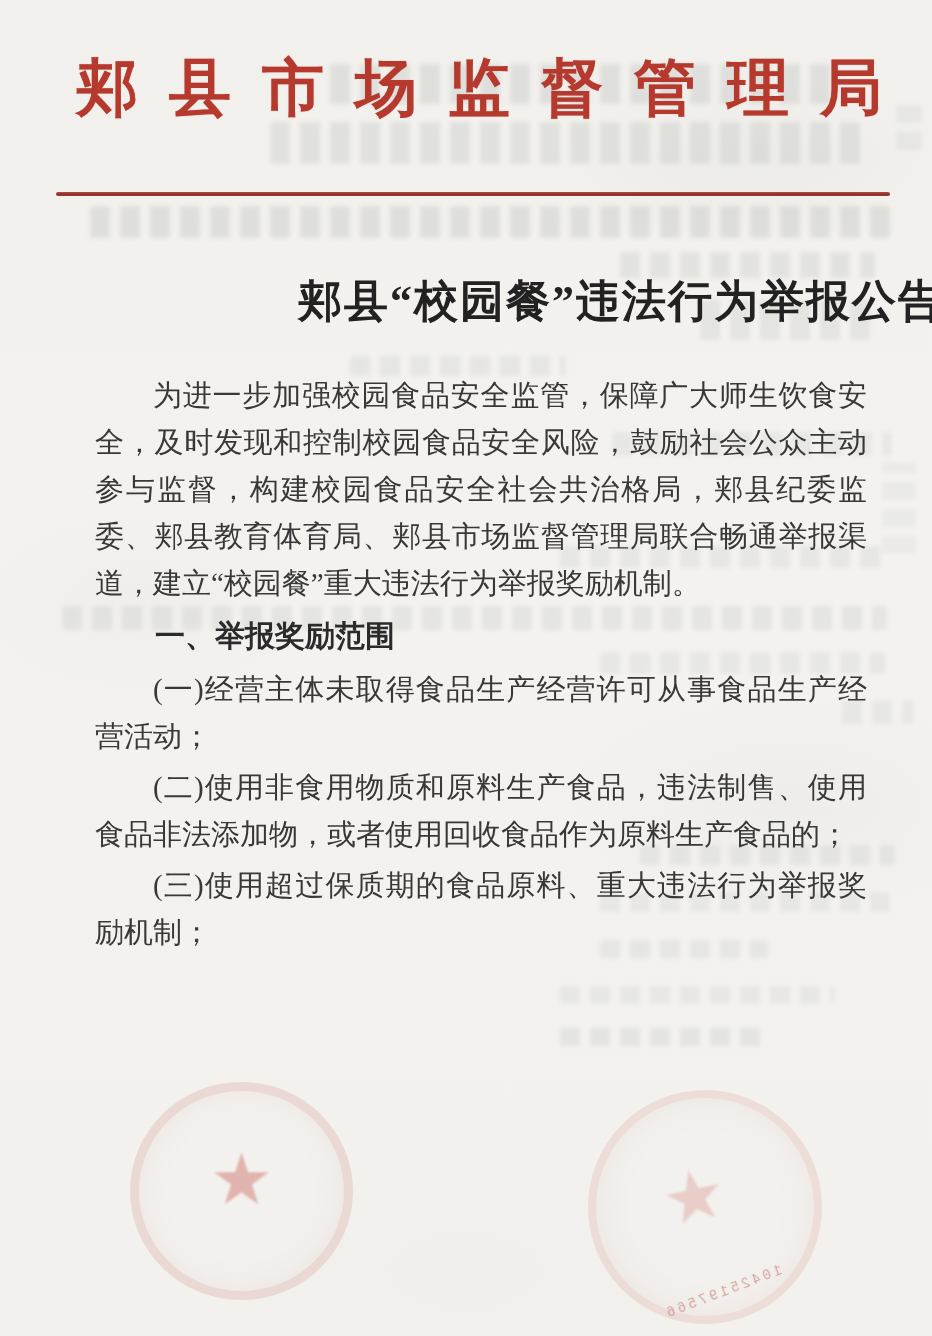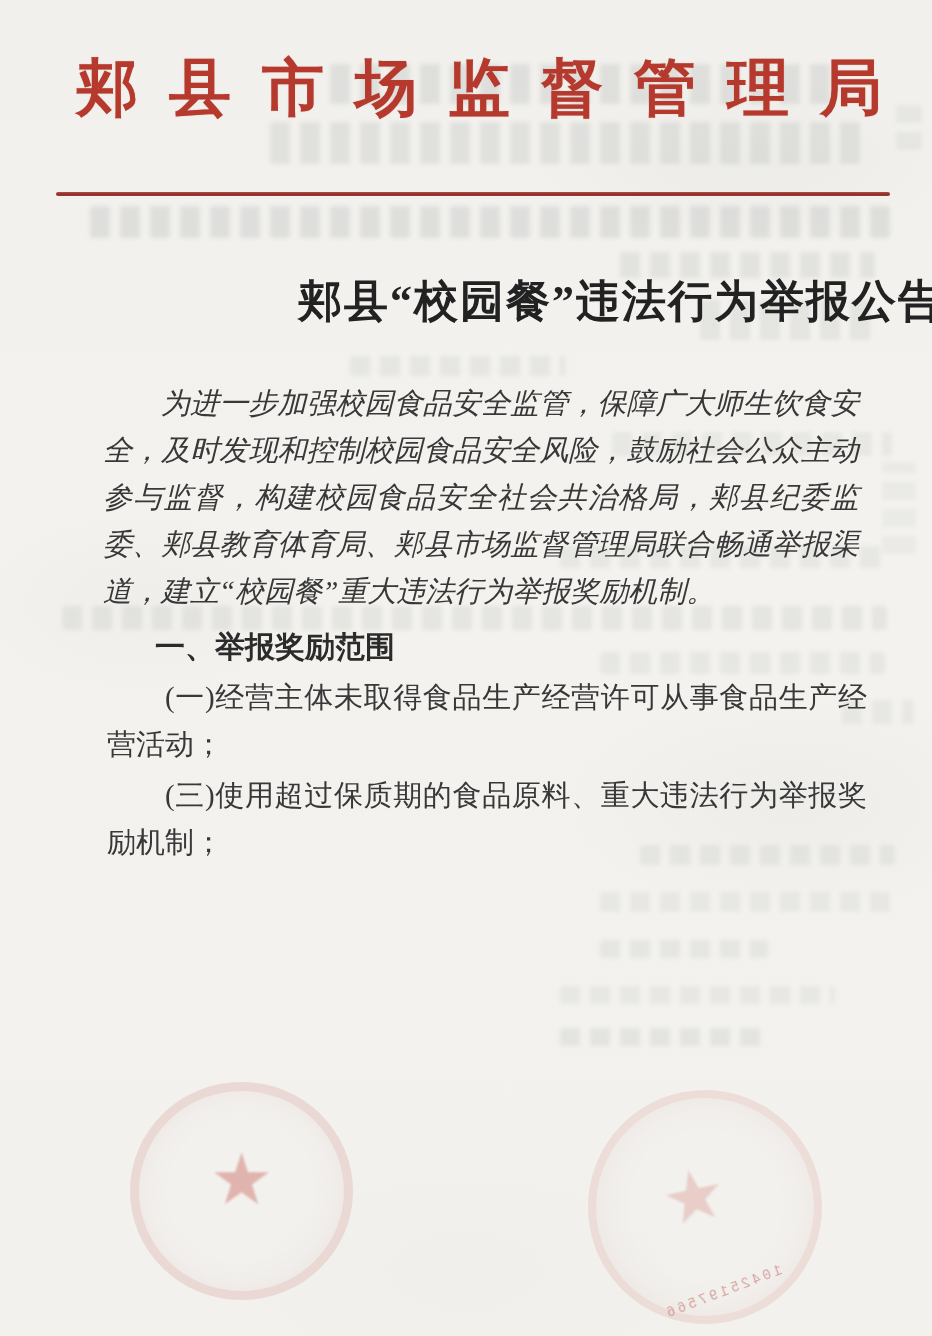--- a/index.html
+++ b/index.html
@@ -35,26 +35,26 @@
   .doc-title{
     position:absolute;top:272px;left:12px;width:100%;
     text-align:right;color:#222;font-size:44px;font-weight:700;
     letter-spacing:2px;
   }
   .content{
     position:absolute;top:372px;left:95px;width:772px;
     color:#383838;font-size:29px;line-height:47px;
     text-align:justify;
   }
-  .para{text-indent:2em;margin:8px;font-style:italic;}
+  .para{text-indent:2em;margin:0;}
   .section-heading{
     text-indent:2em;margin:8px 0 0 0;font-weight:700;color:#2b2b2b;
-    font-family:Liberation Serif, serif;font-size:30px;
+    font-family:Liberation Mono, monospace;font-size:30px;
   }
-  .list-item{text-indent:2em;margin:4px 0 0 12px;}
+  .list-item{text-indent:2em;margin:4px 0 0 0;}
   
   .ghost{
     position:absolute;border-radius:3px;filter:blur(2px);
     background:repeating-linear-gradient(90deg, rgba(122,130,126,0.38) 0 20px, transparent 20px 30px);
   }
   .ghost-v{
     position:absolute;border-radius:3px;filter:blur(2px);
     background:repeating-linear-gradient(0deg, rgba(122,130,126,0.35) 0 18px, transparent 18px 27px);
   }
   
@@ -115,20 +115,21 @@
   </div>
 
   <div class="red-rule"></div>
 
   <div class="doc-title">郏县“校园餐”违法行为举报公告</div>
 
   <div class="content">
     <p class="para">为进一步加强校园食品安全监管，保障广大师生饮食安全，及时发现和控制校园食品安全风险，鼓励社会公众主动参与监督，构建校园食品安全社会共治格局，郏县纪委监委、郏县教育体育局、郏县市场监督管理局联合畅通举报渠道，建立“校园餐”重大违法行为举报奖励机制。</p>
     <p class="section-heading">一、举报奖励范围</p>
     <p class="list-item">(一)经营主体未取得食品生产经营许可从事食品生产经营活动；</p>
+    <p class="list-item">(二)使用非食用物质和原料生产食品，违法制售、使用食品非法添加物，或者使用回收食品作为原料生产食品的；</p>
     <p class="list-item">(三)使用超过保质期的食品原料、重大违法行为举报奖励机制；</p>
 
   </div>
 
   <div class="seal seal-left">
     <span class="star">★</span>
   </div>
   <div class="seal seal-right">
     <span class="star">★</span>
     <span class="seal-digits">10425197566</span>

